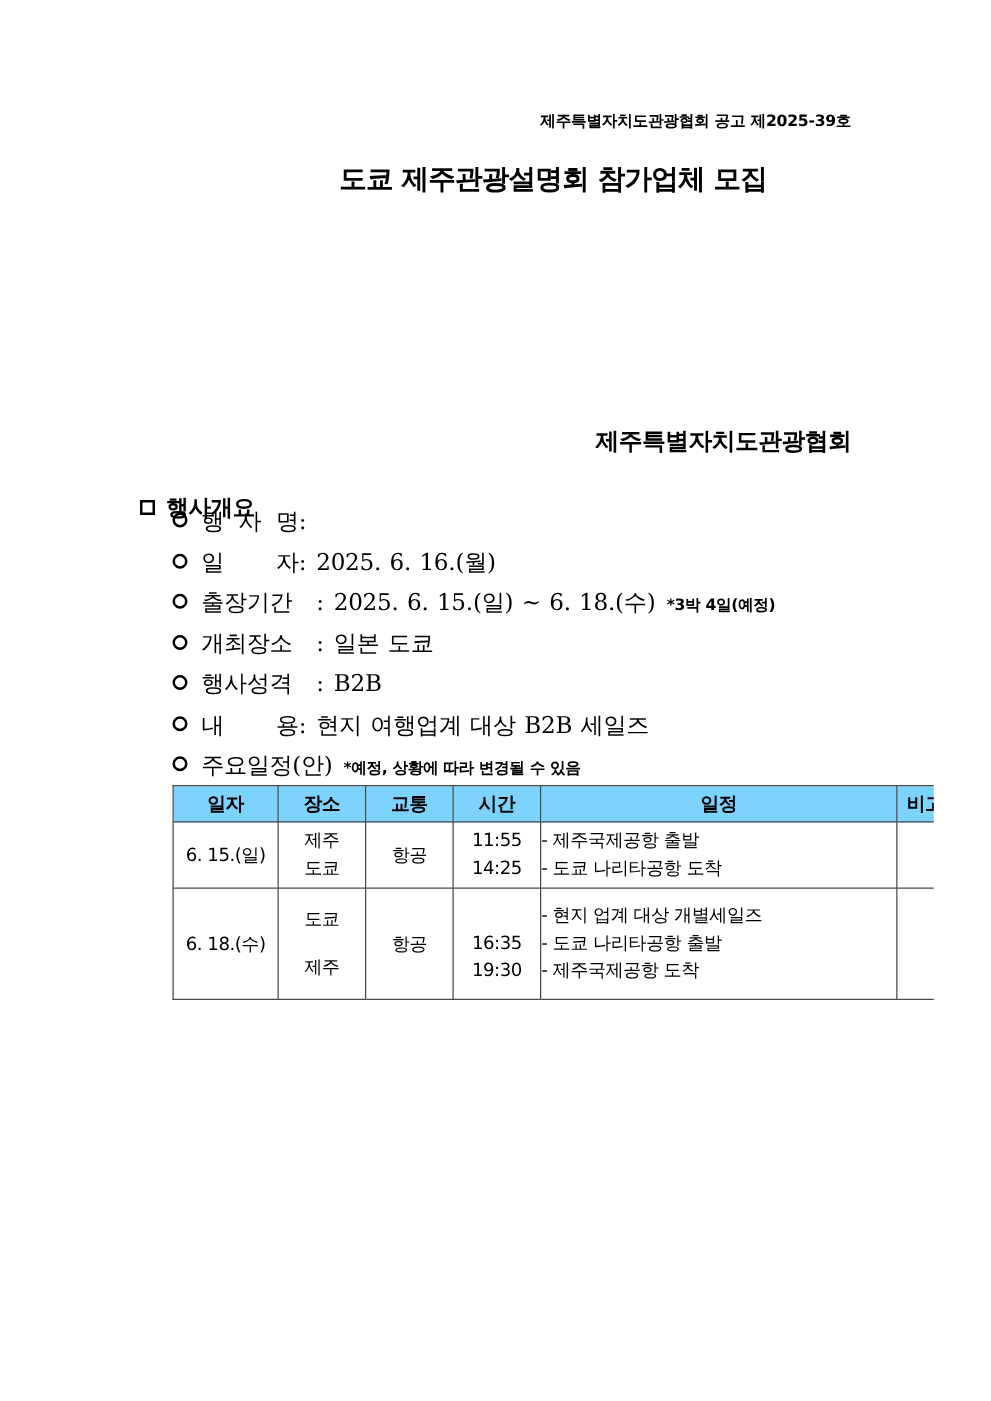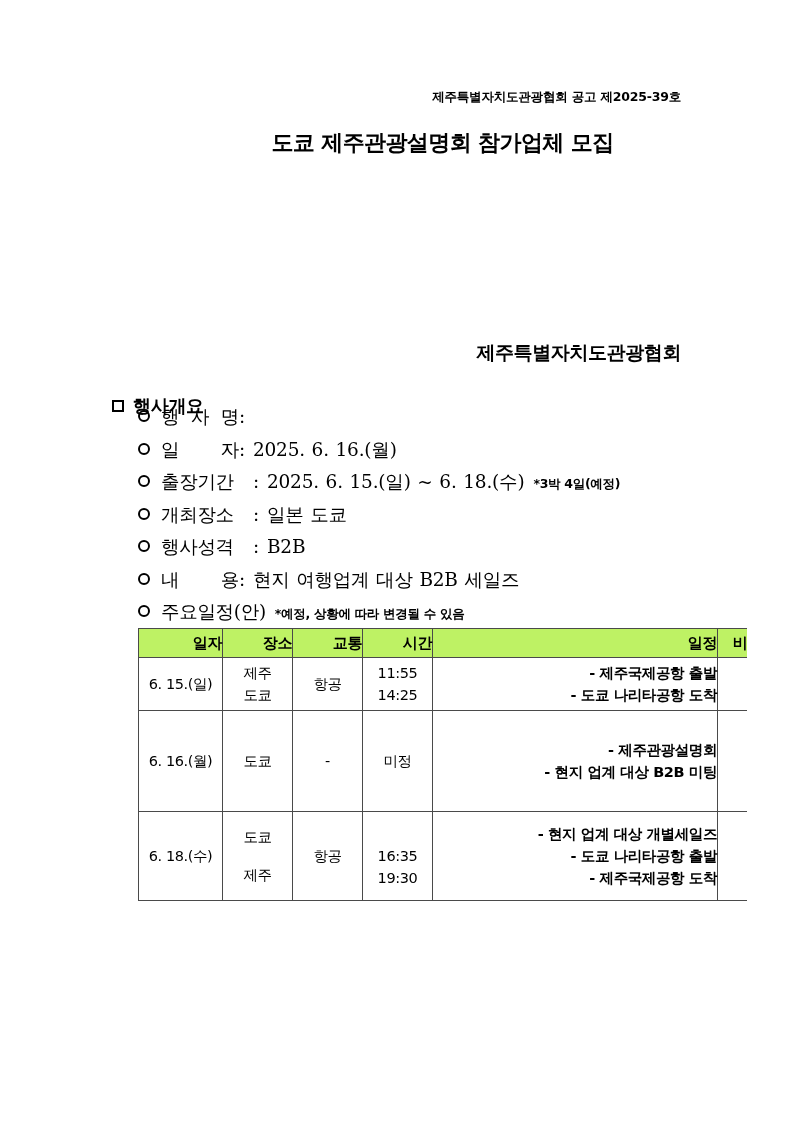--- a/index.html
+++ b/index.html
@@ -161,31 +161,31 @@
     font-family: "DejaVu Sans", "Liberation Sans", sans-serif;
   }
   table.sched th,
   table.sched td {
     border: 1px solid #4a4a4a;
     padding: 0;
     font-size: 14.5px;
     letter-spacing: -0.4px;
   }
   table.sched th {
-    background: #bef264;
+    background: #7dd3fc;
     font-weight: 700;
     height: 28px;
-    text-align: right;
+    text-align: center;
     font-size: 15px;
   }
   td.c-date   { text-align: center; }
   td.c-place  { text-align: center; line-height: 22px; }
   td.c-trans  { text-align: center; }
   td.c-time   { text-align: center; line-height: 22px; }
-  td.c-plan   { text-align: right; padding-left: 10px; line-height: 22px; font-weight: bold; }
+  td.c-plan   { text-align: left; padding-left: 10px; line-height: 22px; }
   td.c-note   { text-align: center; }
   .cell-lines > div { white-space: nowrap; }
 
   .r1 td { height: 52px; }
   .r2 td { height: 100px; }
   .r3 td { height: 78px; }
   .r4 td { height: 88px; }
 </style>
 </head>
 <body>
@@ -305,33 +305,20 @@
           </td>
           <td class="c-plan">
             <div class="cell-lines">
               <div>- 제주국제공항 출발</div>
               <div>- 도쿄 나리타공항 도착</div>
             </div>
           </td>
           <td class="c-note"></td>
         </tr>
 
-        <tr class="r2">
-          <td class="c-date">6. 16.(월)</td>
-          <td class="c-place">도쿄</td>
-          <td class="c-trans">-</td>
-          <td class="c-time">미정</td>
-          <td class="c-plan">
-            <div class="cell-lines">
-              <div>- 제주관광설명회</div>
-              <div>- 현지 업계 대상 B2B 미팅</div>
-            </div>
-          </td>
-          <td class="c-note"></td>
-        </tr>
 
 
         <tr class="r4">
           <td class="c-date">6. 18.(수)</td>
           <td class="c-place">
             <div class="cell-lines" style="line-height:38px;">
               <div>도쿄</div>
               <div>제주</div>
             </div>
           </td>

